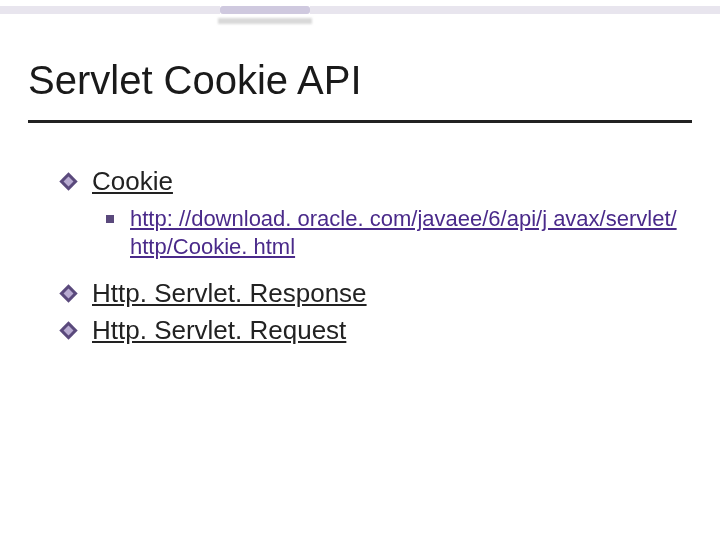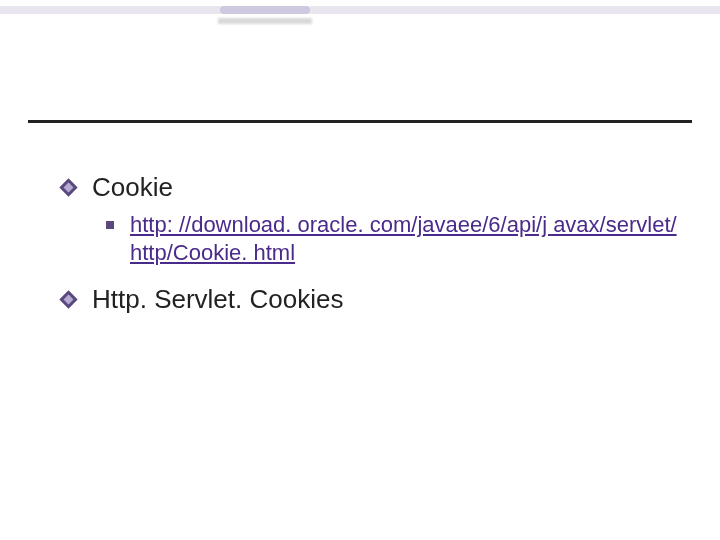--- a/index.html
+++ b/index.html
@@ -63,23 +63,24 @@
     position: absolute;
     top: 160px;
     left: 86px;
     right: 40px;
     color: #222;
   }
 
   .b1 {
     position: relative;
     font-size: 26px;
-    margin-top: 12px;
+    margin-top: 6px;
     margin-bottom: 6px;
     padding-left: 6px;
+    text-decoration: underline;
   }
   .b1::before {
     content: "";
     position: absolute;
     left: -24px;
     top: 9px;
     width: 13px;
     height: 13px;
     background: #5a497c;
     transform: rotate(45deg);
@@ -123,30 +124,34 @@
 
 <div class="slide">
 
   <div class="topbar">
     <div class="seg seg1"></div>
     <div class="shadow-strip"></div>
     <div class="seg seg2"></div>
     <div class="seg seg3"></div>
   </div>
 
+  <div class="title">Servlet Cookie API</div>
   <div class="divider"></div>
 
   <div class="content">
 
     <div class="b1">
       <span>Cookie</span>
     </div>
     <div class="b2">
       <span class="link">http: //download. oracle. com/javaee/6/api/j avax/servlet/http/Cookie. html</span>
     </div>
 
     <div class="b1">
-      <span>Http. Servlet. Cookies</span>
+      <span>Http. Servlet. Response</span>
     </div>
 
+    <div class="b1">
+      <span>Http. Servlet. Request</span>
+    </div>
 
   </div>
 </div>
 
 </body></html>

